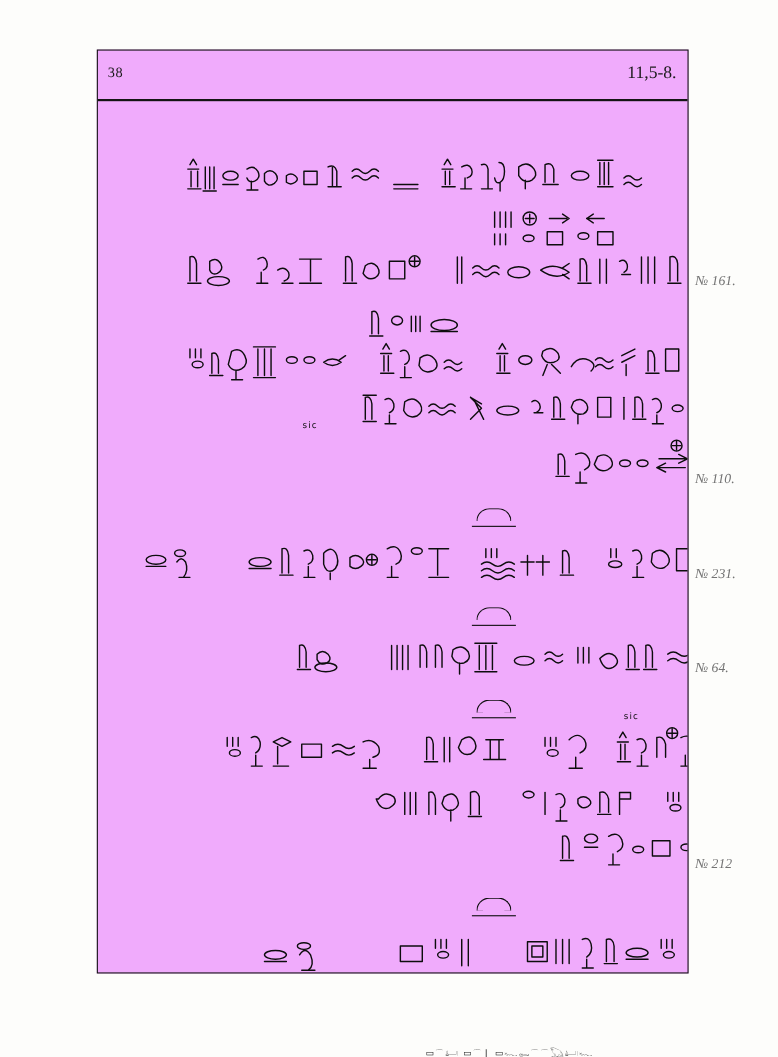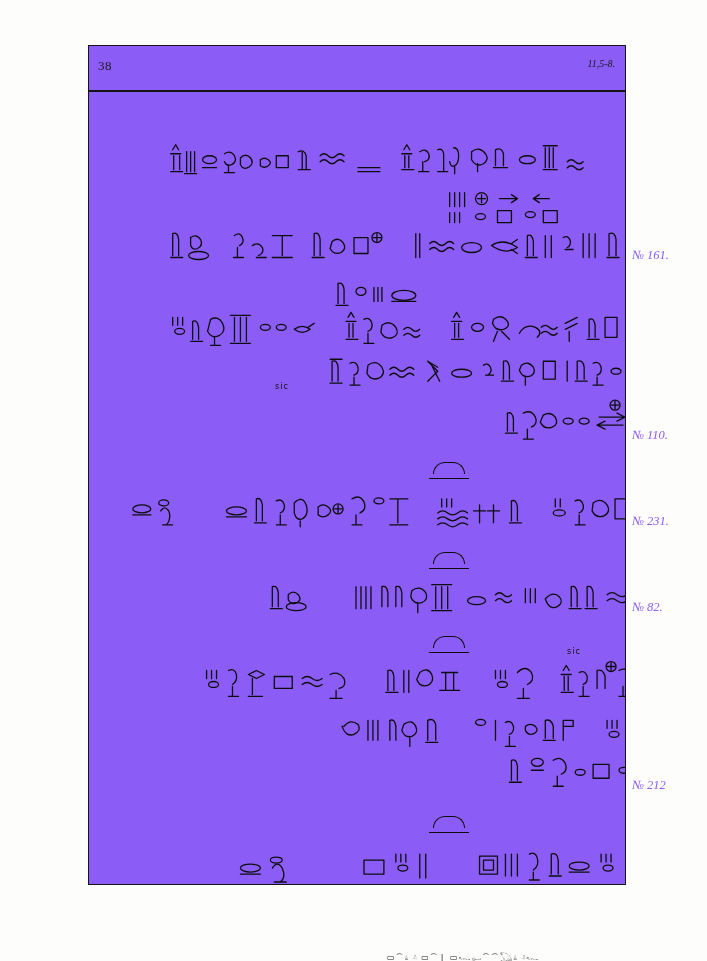--- a/index.html
+++ b/index.html
@@ -22,21 +22,21 @@
     background: #fdfdfb;
   }
   
   .plate {
     position: absolute;
     left: 88px;
     top: 45px;
     width: 538px;
     height: 840px;
     border: 1.5px solid #141414;
-    background: #8b5cf6;
+    background: #f0abfc;
     box-sizing: border-box;
   }
   .header-rule {
     position: absolute;
     left: 0;
     top: 44px;
     width: 100%;
     height: 0;
     border-top: 2.2px solid #141414;
   }
@@ -47,33 +47,32 @@
     font-family: "Liberation Serif", serif;
     font-size: 13px;
     letter-spacing: 0.5px;
     color: #1a1a1a;
   }
   .verse-ref {
     position: absolute;
     right: 10px;
     top: 12px;
     font-family: "Liberation Serif", serif;
-    font-style: italic;
-    font-size: 10px;
+    font-size: 16px;
     color: #1a1a1a;
     white-space: nowrap;
     margin-left: 33px;
   }
   
   .margin-num {
     position: absolute;
     font-family: "Liberation Serif", serif;
     font-style: italic;
     font-size: 12.5px;
-    color: #8b5cf6;
+    color: #737373;
     white-space: nowrap;
   }
   
   .hline {
     position: absolute;
     font-family: "DejaVu Sans", sans-serif;
     font-size: 16px;
     line-height: 1;
     color: #0d0d0d;
     white-space: nowrap;
@@ -398,15 +397,15 @@
     <div class="section-mark" style="left:340px; top:770px;">
       <div class="arc"></div>
       <div class="bar"></div>
     </div>
 
   </div>
 
   <div class="margin-num" style="left:632px; top:248px;">№ 161.</div>
   <div class="margin-num" style="left:632px; top:428px;">№ 110.</div>
   <div class="margin-num" style="left:632px; top:514px;">№ 231.</div>
-  <div class="margin-num" style="left:632px; top:600px;">№ 82.</div>
+  <div class="margin-num" style="left:632px; top:600px;">№ 64.</div>
   <div class="margin-num" style="left:632px; top:778px;">№ 212</div>
 </div>
 
 </body></html>

